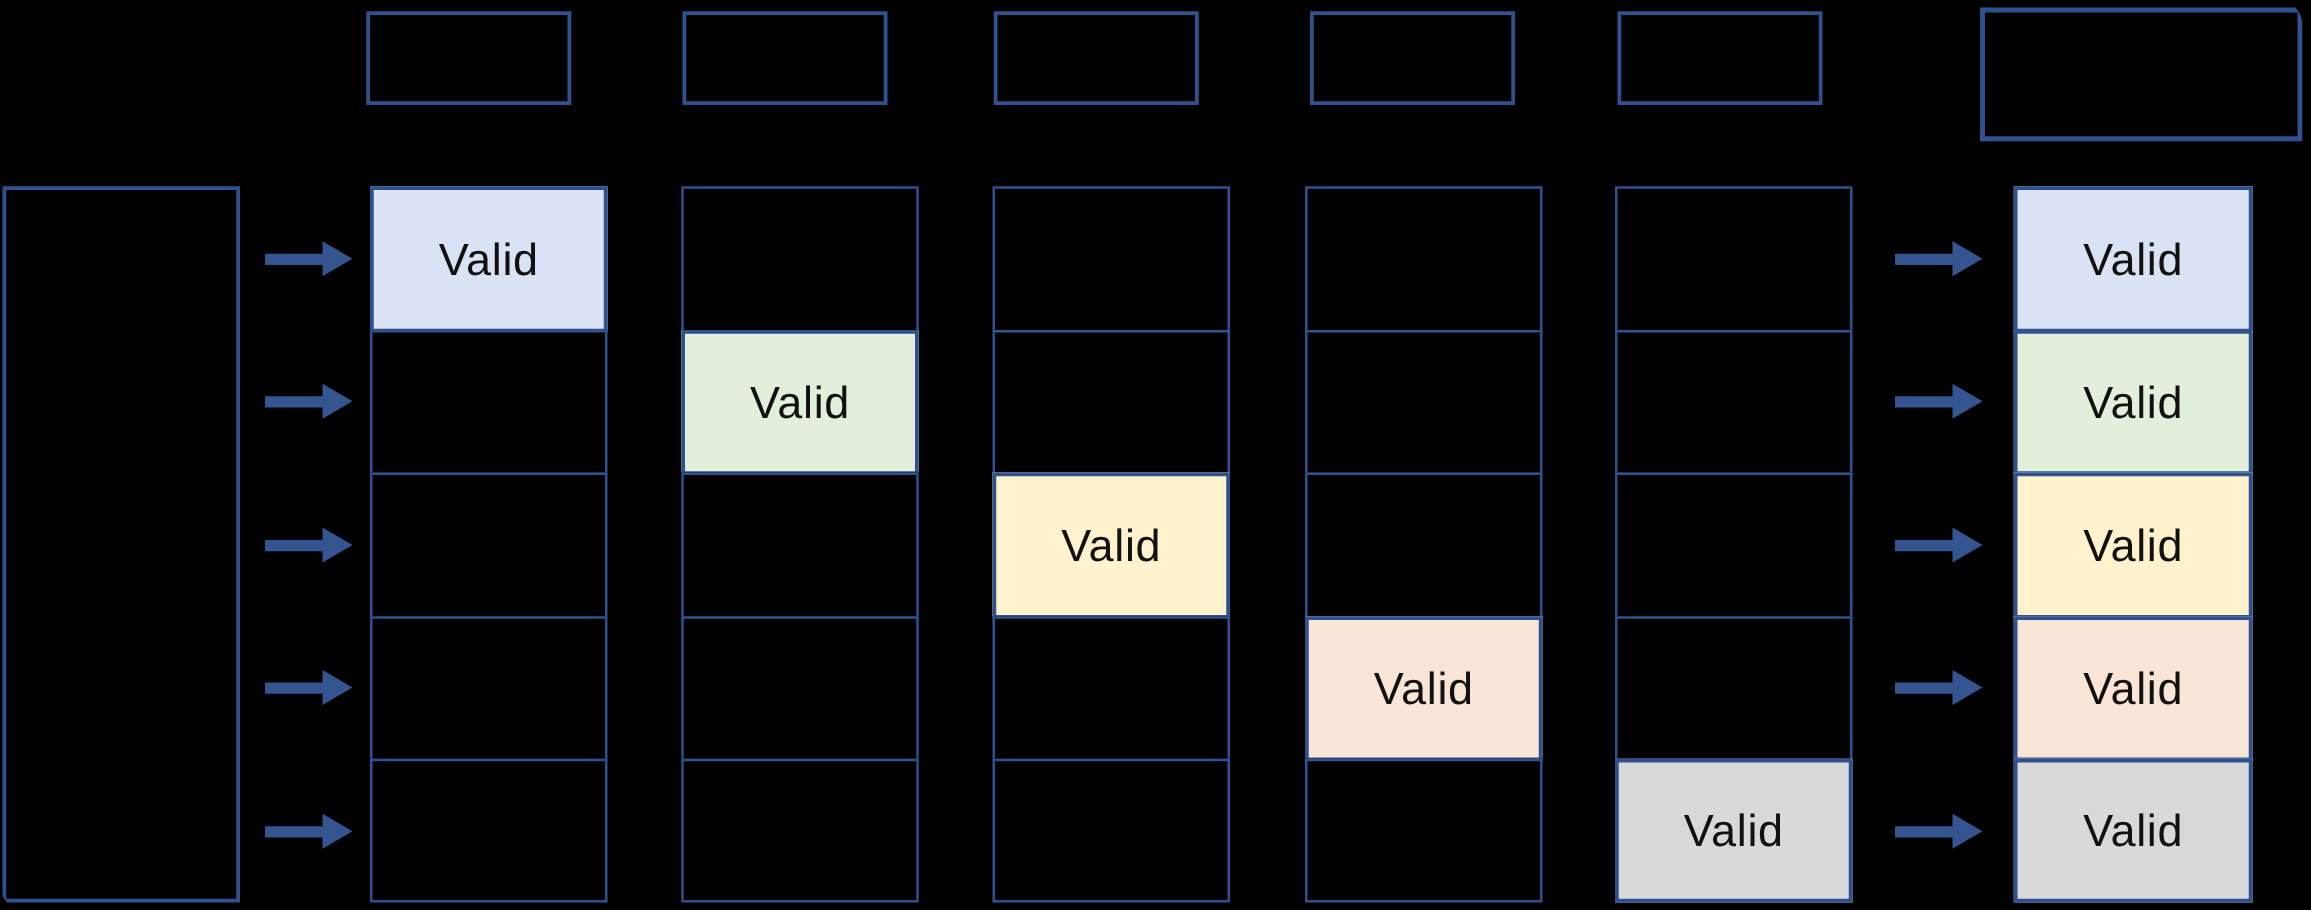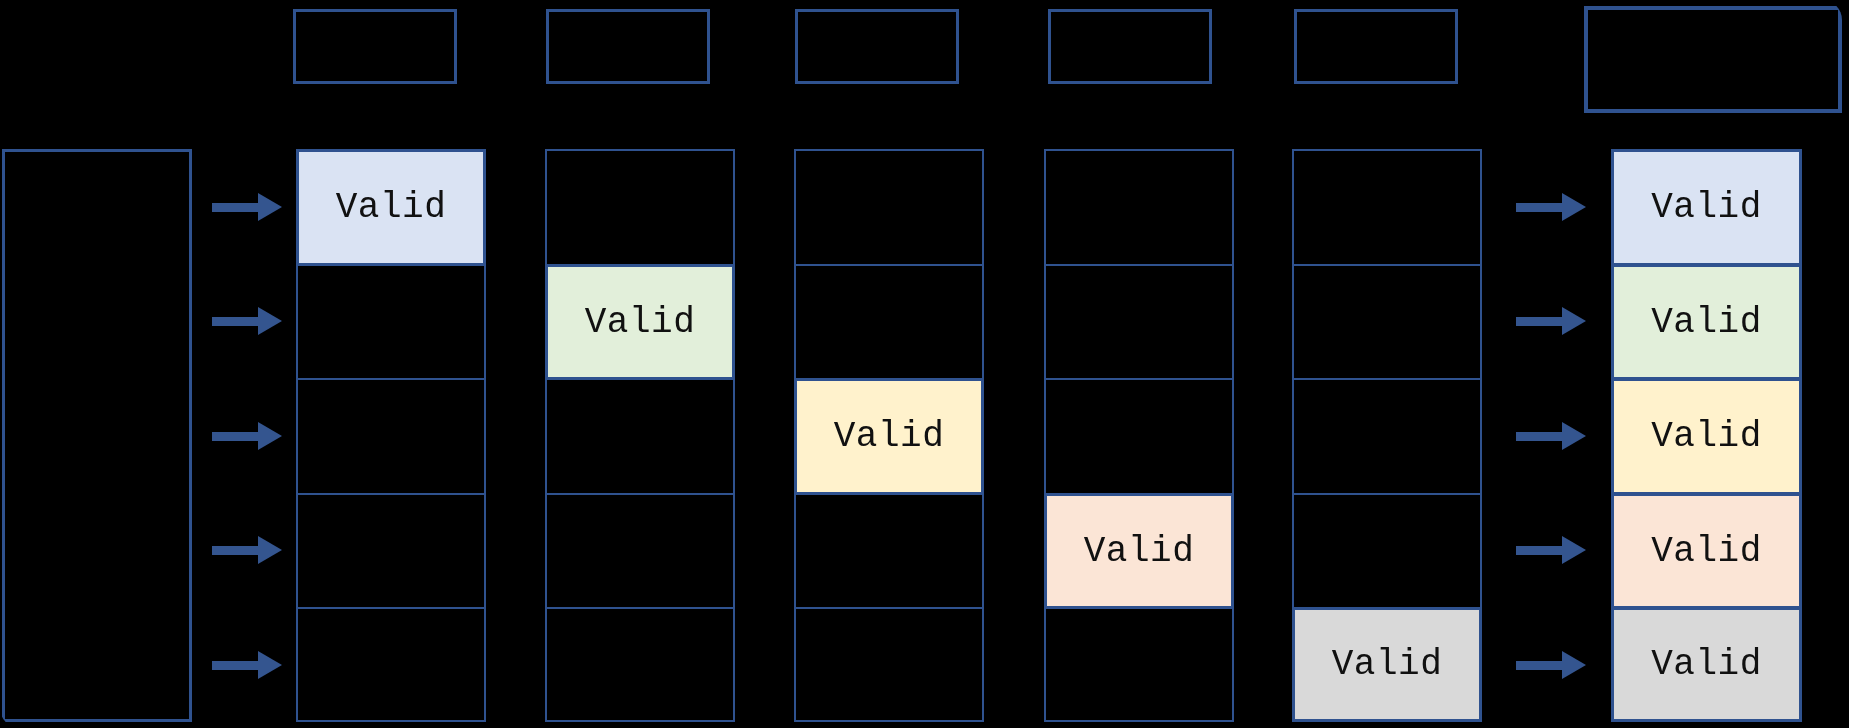--- a/index.html
+++ b/index.html
@@ -1,20 +1,20 @@
 <!DOCTYPE html>
 <html style="--bg: #000000; --border: #2f528f; --arrow: #34558f; --text: #111111;"><head>
 <meta charset="utf-8">
 <style>
   html,body{margin:0;padding:0;background:#000;}
   #stage{
     position:relative;
     width:1842px;height:728px;
     background:var(--bg,#000);
-    font-family:Liberation Mono, monospace;
+    font-family:Liberation Sans, sans-serif;
     overflow:hidden;
     border-radius:20px;
   }
   .box{
     position:absolute;
     box-sizing:border-box;
     border:2px solid var(--border,#2f528f);
     background:#000;
   }
   .box.thick{border-width:3px;}

